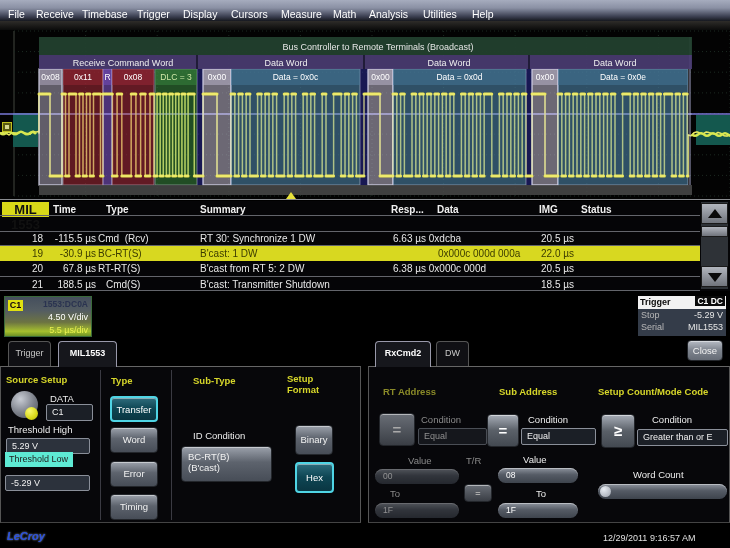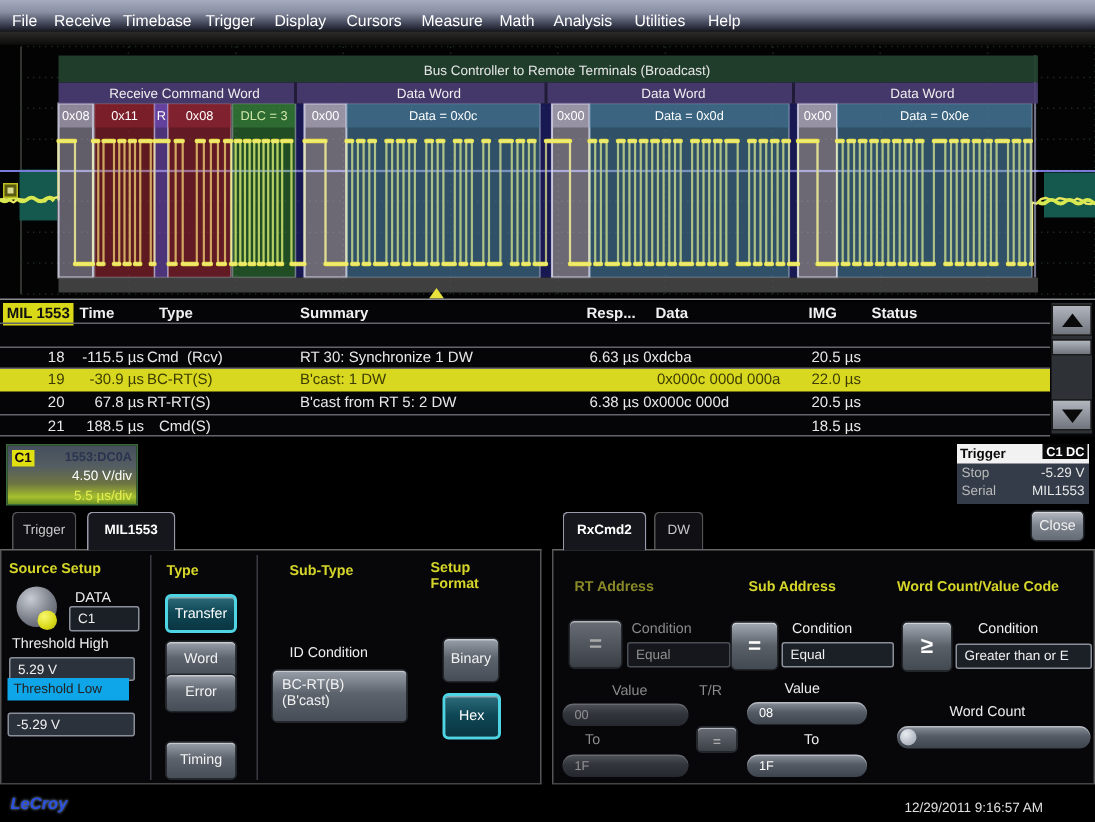--- a/index.html
+++ b/index.html
@@ -3,21 +3,21 @@
 *{margin:0;padding:0;box-sizing:border-box}
 html,body{width:730px;height:548px;background:#000;overflow:hidden;font-family:"Liberation Sans",sans-serif}
 #page{position:relative;width:730px;height:548px;background:#000}
 .abs{position:absolute}
 .menubar{left:0;top:0;width:730px;height:21px;background:linear-gradient(#a6acbe,#8a90a4 38%,#3c4052 78%,#16181f)}
 .menubar span{position:absolute;top:8px;color:#fff;font-size:10.5px}
 .menustrip{left:0;top:21px;width:730px;height:9px;background:linear-gradient(#2e2c29,#0b0b0b)}
 
 .tbl{left:0;top:201px;width:730px;height:90px;background:#050507;color:#e8e8e8;font-size:10px}
 .tbl .hdr{position:absolute;top:3px;font-weight:bold;color:#f0f0f0}
-.chip{position:absolute;left:2px;top:1px;width:47px;height:15px;background:#d8d818;color:#111;font-weight:bold;font-size:10px;text-align:center;line-height:15px}
+.chip{position:absolute;left:2px;top:1px;width:47px;height:15px;background:#d8d818;color:#111;font-weight:bold;font-size:13px;text-align:center;line-height:15px}
 .row{position:absolute;left:0;width:700px;height:14px;line-height:14px}
 .row i{position:absolute;font-style:normal;white-space:nowrap}
 .ylw{background:#d8d820;color:#3c3c00}
 .rsep{position:absolute;left:0;width:700px;height:1px;background:#63656b}
 
 .sb{position:absolute;left:701px;top:202px;width:27px;height:87px;background:#2e3237}
 .sbtn{position:absolute;left:0;width:27px;background:linear-gradient(#b2b6be,#70747c);border:1px solid #1a1a1a}
 .tri{position:absolute;left:6px;width:0;height:0;border-left:7px solid transparent;border-right:7px solid transparent}
 
 .chan{left:4px;top:296px;width:88px;height:41px;border:1px solid #3a6a3a;background:linear-gradient(#454f5d 0%,#545d62 35%,#6d7442 65%,#a6c02e 88%,#6e9226 100%);font-size:9px}
@@ -179,20 +179,21 @@
         <i style="left:200px">B'cast from RT 5: 2 DW</i>
         <i style="left:393px">6.38 µs 0x000c 000d</i>
         <i style="left:541px">20.5 µs</i>
       </div>
 <div class="rsep" style="top:75px"></div>
       <div class="rsep" style="top:89px"></div>
 <div class="row" style="top:77px">
         <i style="right:657px">21</i>
         <i style="right:604px">188.5 µs</i>
         <i style="left:106px">Cmd(S)</i>
+        <i style="left:200px">B'cast: Transmitter Shutdown</i>
         <i style="left:541px">18.5 µs</i>
       </div>
 </div>
 <div class="abs sb">
 <div class="sbtn" style="top:1px;height:21px">
         <div class="tri" style="top:5px;border-bottom:9px solid #0a0a0a"></div>
       </div>
 <div class="sbtn" style="top:24px;height:11px"></div>
 <div class="sbtn" style="top:64px;height:21px">
         <div class="tri" style="top:6px;border-top:9px solid #0a0a0a"></div>
@@ -220,27 +221,27 @@
 <div class="abs" style="left:100px;top:370px;width:1px;height:150px;background:#3a3a42"></div>
 <div class="abs" style="left:171px;top:370px;width:1px;height:150px;background:#3a3a42"></div>
 
 <div class="yh" style="left:6px;top:374px">Source Setup</div>
 <div class="abs" style="left:11px;top:391px;width:27px;height:27px;border-radius:50%;background:radial-gradient(circle at 35% 30%,#c8ccd4,#7a7e88 55%,#4a4e58)"></div>
 <div class="abs" style="left:25px;top:407px;width:13px;height:13px;border-radius:50%;background:radial-gradient(circle at 35% 30%,#f8f870,#d8d818 60%,#a8a810)"></div>
 <div class="wl" style="left:50px;top:393px">DATA</div>
 <div class="fld" style="left:46px;top:404px;width:47px;height:17px">C1</div>
 <div class="wl" style="left:8px;top:424px">Threshold High</div>
 <div class="fld" style="left:6px;top:438px;width:84px;height:16px;background:#2c323c">5.29 V</div>
-<div class="abs" style="left:5px;top:452px;width:81px;height:15px;background:#0ea5e9;color:#222;font-size:9px;padding:2px 0 0 4px">Threshold Low</div>
+<div class="abs" style="left:5px;top:452px;width:68px;height:15px;background:#5eead4;color:#222;font-size:9px;padding:2px 0 0 4px">Threshold Low</div>
 <div class="fld" style="left:5px;top:475px;width:85px;height:16px;background:#2c323c">-5.29 V</div>
 
 <div class="yh" style="left:111px;top:375px">Type</div>
 <div class="btn cy" style="left:110px;top:396px;width:48px;height:26px;padding-top:6px">Transfer</div>
 <div class="btn" style="left:110px;top:427px;width:48px;height:26px;padding-top:6px">Word</div>
-<div class="btn" style="left:110px;top:449px;width:48px;height:26px;padding-top:6px">Error</div>
+<div class="btn" style="left:110px;top:461px;width:48px;height:26px;padding-top:6px">Error</div>
 <div class="btn" style="left:110px;top:494px;width:48px;height:26px;padding-top:6px">Timing</div>
 
 <div class="yh" style="left:193px;top:375px">Sub-Type</div>
 <div class="wl" style="left:193px;top:430px">ID Condition</div>
 <div class="btn" style="left:181px;top:446px;width:91px;height:36px;text-align:left;padding:4px 0 0 6px">BC-RT(B)<br>(B'cast)</div>
 
 <div class="yh" style="left:287px;top:373px">Setup<br>Format</div>
 <div class="btn" style="left:295px;top:425px;width:38px;height:30px;padding-top:8px">Binary</div>
 <div class="btn cy" style="left:295px;top:462px;width:39px;height:31px;padding-top:8px">Hex</div>
 
@@ -262,21 +263,21 @@
 
 <div class="yh" style="left:499px;top:386px">Sub Address</div>
 <div class="eqb" style="left:487px;top:414px;width:32px;height:33px;font-size:15px;padding-top:7px">=</div>
 <div class="wl" style="left:528px;top:414px">Condition</div>
 <div class="fld" style="left:521px;top:428px;width:75px;height:17px">Equal</div>
 <div class="wl" style="left:523px;top:454px">Value</div>
 <div class="pill" style="left:498px;top:468px;width:80px">08</div>
 <div class="wl" style="left:536px;top:488px">To</div>
 <div class="pill" style="left:498px;top:503px;width:80px">1F</div>
 
-<div class="yh" style="left:598px;top:386px">Word Count/Value Code</div>
+<div class="yh" style="left:598px;top:386px">Setup Count/Mode Code</div>
 <div class="eqb" style="left:601px;top:414px;width:34px;height:34px;font-size:15px;padding-top:7px">≥</div>
 <div class="wl" style="left:652px;top:414px">Condition</div>
 <div class="fld" style="left:637px;top:429px;width:91px;height:17px;white-space:nowrap;overflow:hidden">Greater than or E</div>
 <div class="wl" style="left:633px;top:469px">Word Count</div>
 <div class="pill" style="left:598px;top:484px;width:129px">
       <span style="position:absolute;left:2px;top:2px;width:11px;height:11px;border-radius:50%;background:radial-gradient(circle at 35% 30%,#e8ecf2,#9aa0aa)"></span>
     </div>
 
 <div class="abs" style="left:7px;top:530px;color:#2a50e0;font-weight:bold;font-style:italic;font-size:11px;text-shadow:0 0 2px #9ab">LeCroy</div>
 <div class="abs" style="left:603px;top:533px;color:#e0e0e0;font-size:9px">12/29/2011 9:16:57 AM</div>

